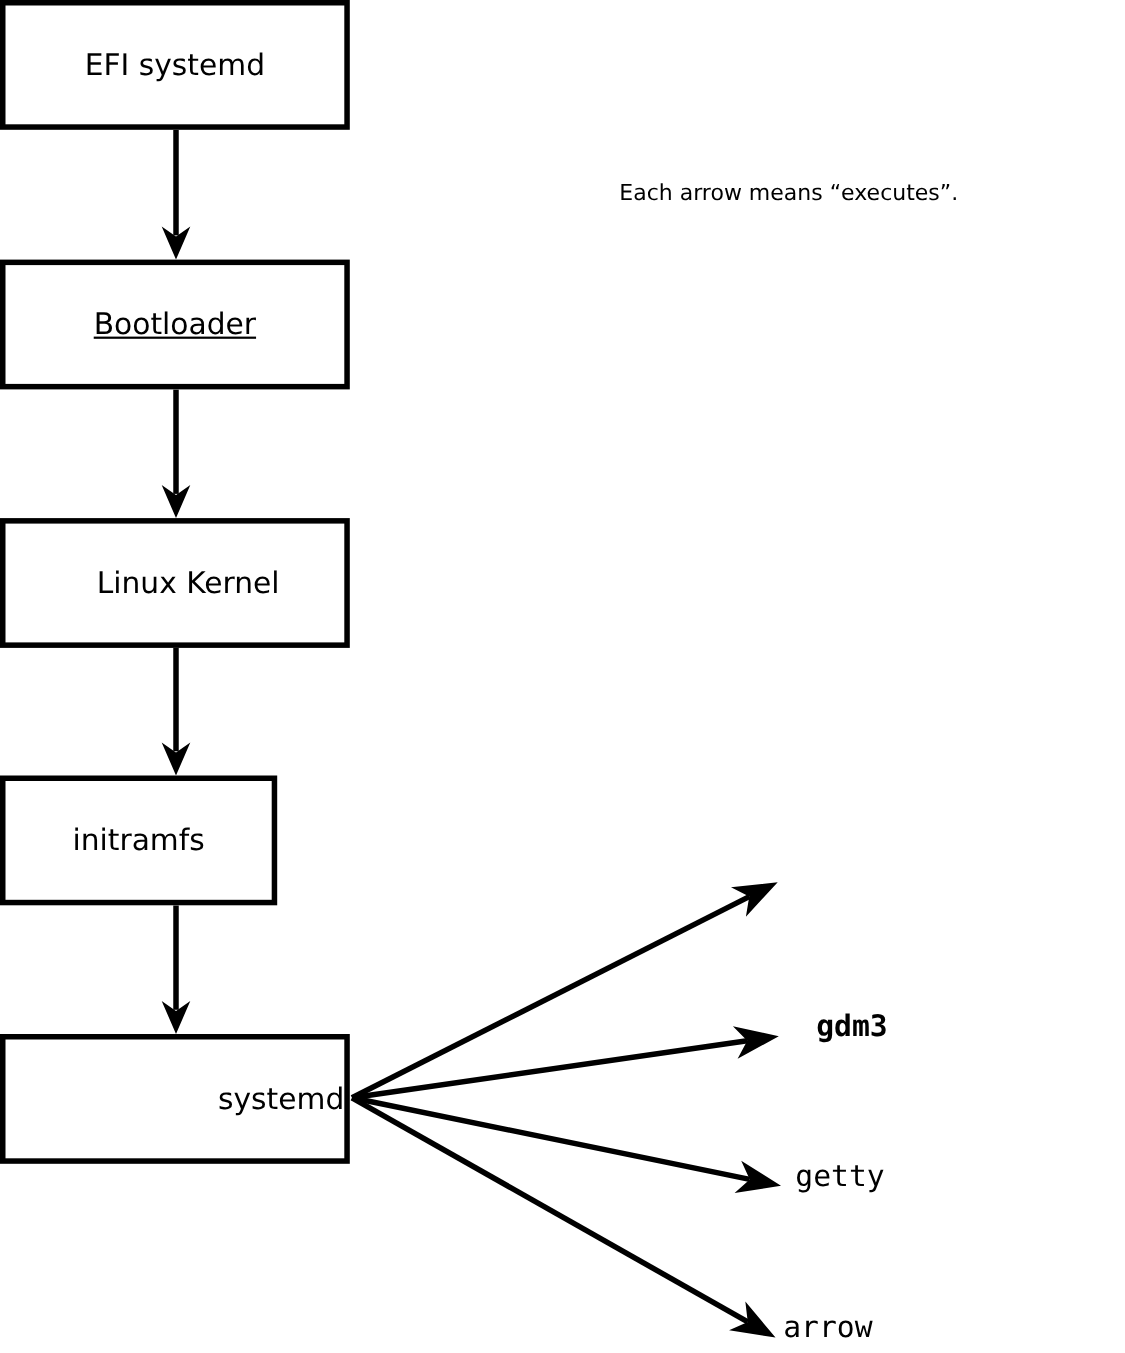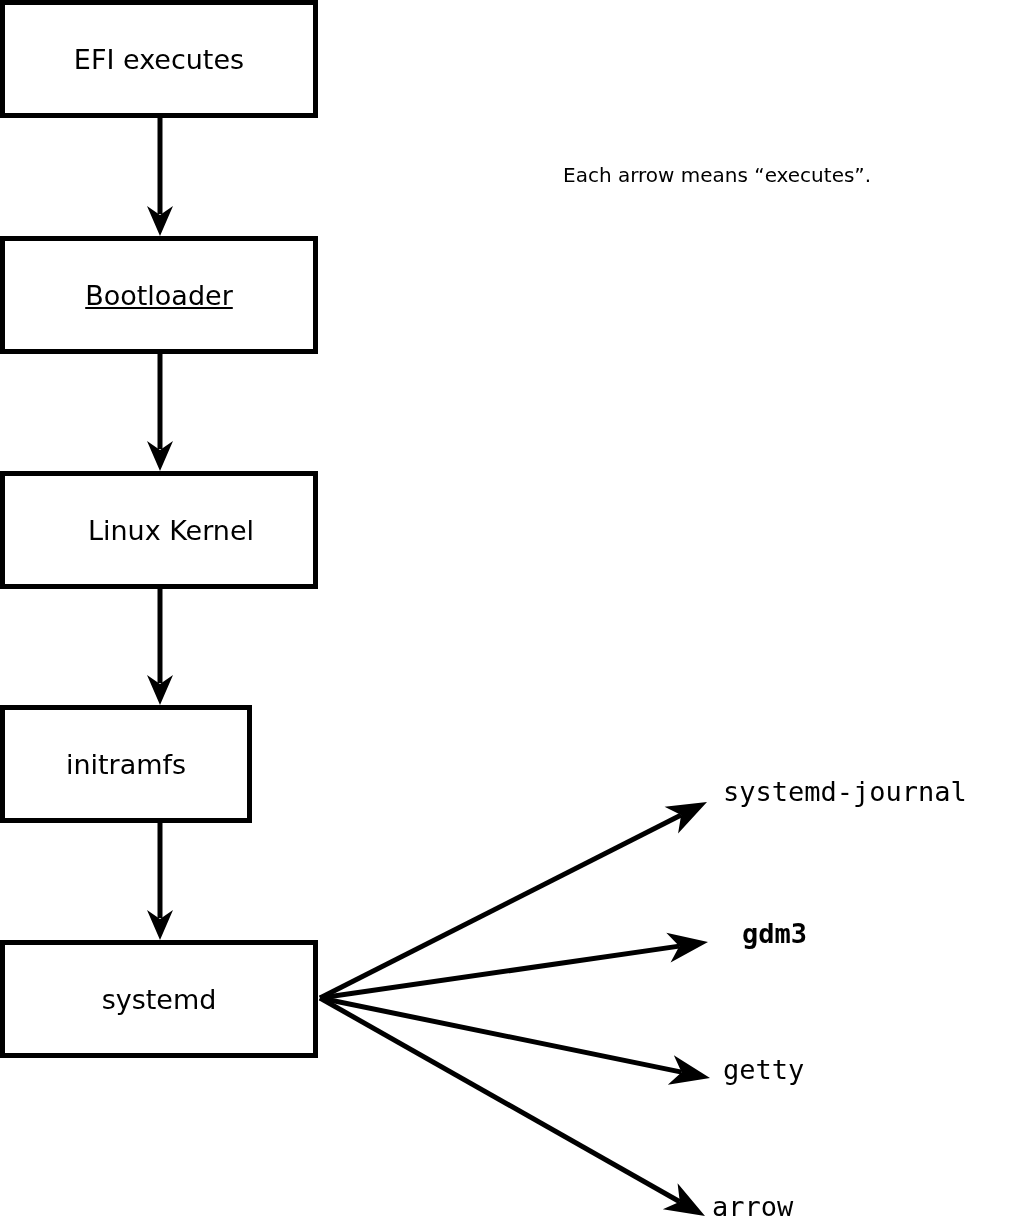--- a/index.html
+++ b/index.html
@@ -79,35 +79,34 @@
         <line x1="320" y1="998" x2="679.2974126322498" y2="946.1426414757577" stroke="#000000" stroke-width="5"></line>
         <polygon points="708,942 670.5529699112537,962.5601541222953 679.2974126322498,946.1426414757577 666.2674787294354,932.8678223625537" fill="#000000"></polygon>
         <line x1="320" y1="998" x2="681.5915216813968" y2="1072.1726198320814" stroke="#000000" stroke-width="5"></line>
         <polygon points="710,1078 667.8017298185205,1084.656274760769 681.5915216813968,1072.1726198320814 673.8300541301603,1055.2681937415246" fill="#000000"></polygon>
         <line x1="320" y1="998" x2="679.7646721487766" y2="1201.7109052686578" stroke="#000000" stroke-width="5"></line>
         <polygon points="705,1216 662.8017401717563,1209.3436596039542 679.7646721487766,1201.7109052686578 677.5835623076274,1183.238148033723" fill="#000000"></polygon>
       </g>
   </svg>
 
   <div class="stage-box" id="box-0" style="left: 0px; top: 0px; width: 318px; height: 118px;">
-    <span class="stage-label">EFI executes</span>
+    <span class="stage-label">EFI systemd</span>
   </div>
   <div class="stage-box" id="box-1" style="left: 0px; top: 236px; width: 318px; height: 118px; text-decoration: underline;">
     <span class="stage-label">Bootloader</span>
   </div>
   <div class="stage-box" id="box-2" style="left: 0px; top: 471px; width: 318px; height: 118px; padding-left: 24px;">
     <span class="stage-label">Linux Kernel</span>
   </div>
   <div class="stage-box" id="box-3" style="left: 0px; top: 705px; width: 252px; height: 118px;">
     <span class="stage-label">initramfs</span>
   </div>
-  <div class="stage-box" id="box-4" style="left: 0px; top: 940px; width: 318px; height: 118px;">
+  <div class="stage-box" id="box-4" style="left: 0px; top: 940px; width: 318px; height: 118px; justify-content: flex-end;">
     <span class="stage-label">systemd</span>
   </div>
 
   <div class="caption" id="caption" style="left: 563px; top: 165px;">Each arrow means “executes”.</div>
 
-  <div class="service-label" id="svc-0" style="left: 723px; top: 778px;">systemd-journal</div>
   <div class="service-label" id="svc-1" style="left: 742px; top: 920px; font-weight: bold;">gdm3</div>
   <div class="service-label" id="svc-2" style="left: 723px; top: 1056px;">getty</div>
   <div class="service-label" id="svc-3" style="left: 712px; top: 1193px;">arrow</div>
 
 </div>
 
 </body></html>

